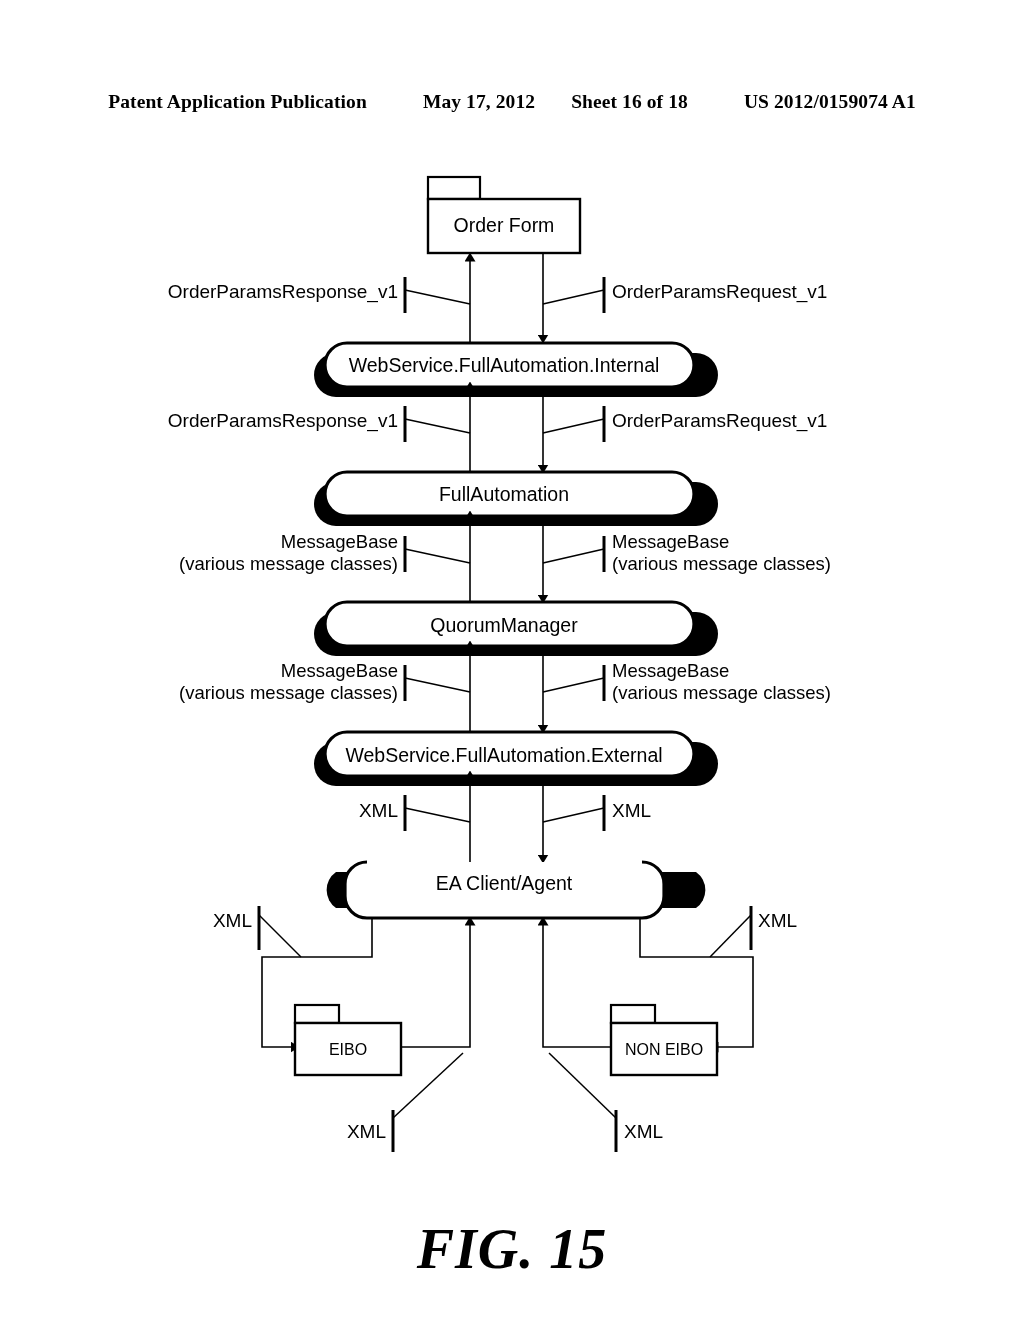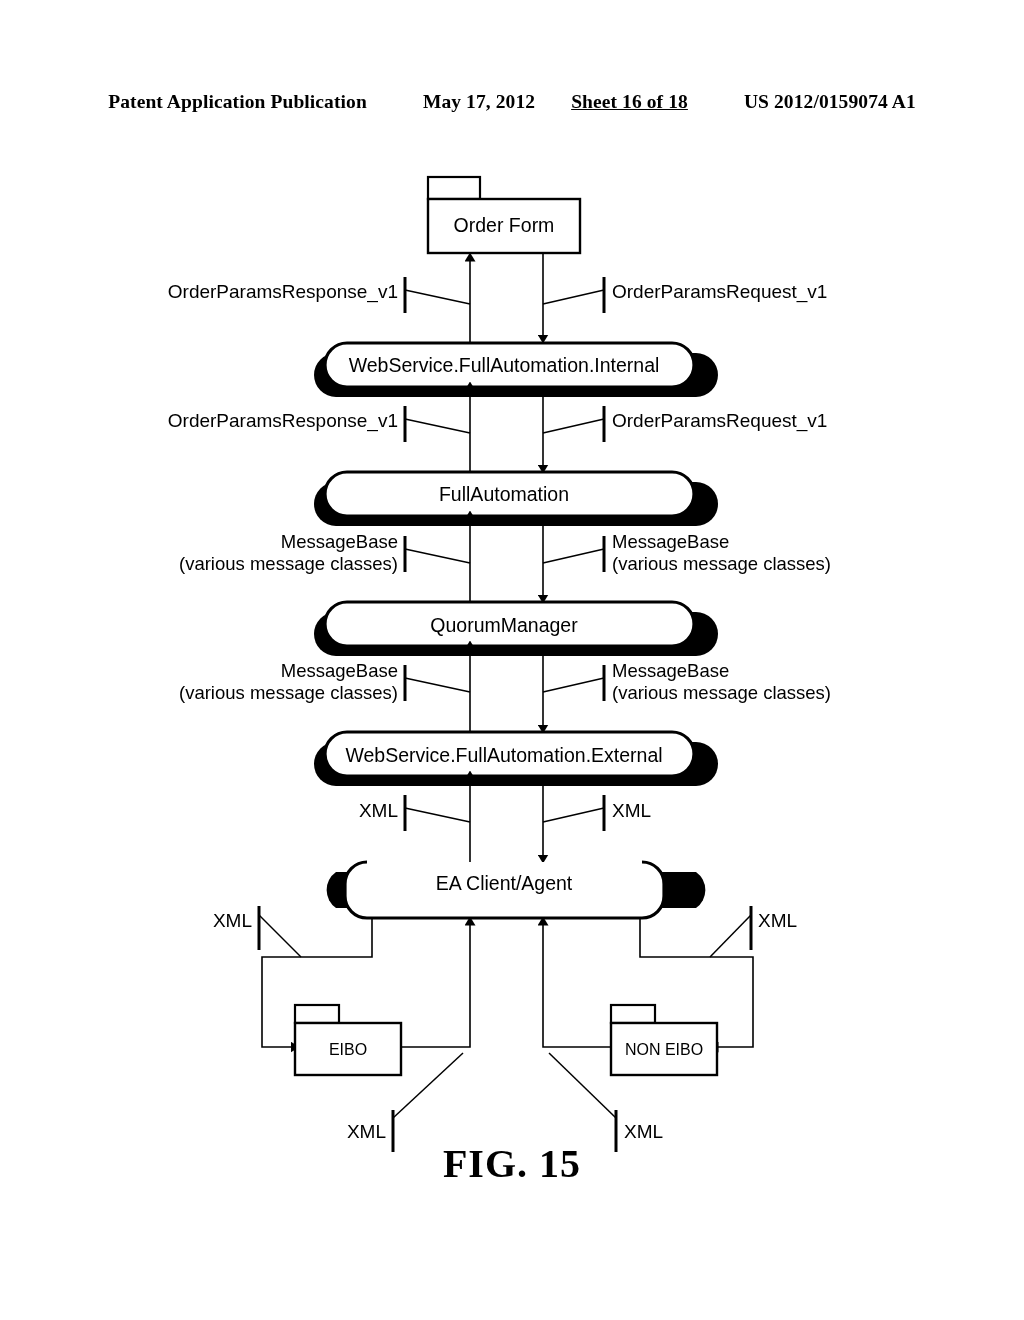--- a/index.html
+++ b/index.html
@@ -7,26 +7,26 @@
        font-family:"Liberation Sans", sans-serif;color:#000;}
 
   #sheet{position:absolute;inset:0;width:1024px;height:1320px;}
 
   .hdr{position:absolute;top:86px;left:0;width:1024px;height:32px;
        display:flex;align-items:center;justify-content:center;gap:12px;
        font-family:"Liberation Serif", serif;font-weight:bold;font-size:19.5px;
        letter-spacing:0.1px;white-space:nowrap;}
   .hdr .h-pub{margin-right:44px;}
   .hdr .h-date{margin-right:24px;}
-  .hdr .h-sheet{margin-right:44px;text-decoration:underline;}
+  .hdr .h-sheet{margin-right:44px;}
   .hdr .h-num{}
 
-  .figcap{position:absolute;left:0;width:1024px;top:1140px;text-align:center;
-          font-family:"Liberation Serif", serif;font-weight:bold;
-          font-size:40px;letter-spacing:1px;}
+  .figcap{position:absolute;left:0;width:1024px;top:1217px;text-align:center;
+          font-family:"Liberation Serif", serif;font-style:italic;font-weight:bold;
+          font-size:56px;letter-spacing:1px;}
 
   svg{position:absolute;top:0;left:0;}
   .ln{stroke:#000;fill:none;}
   .lw1{stroke-width:1.6;}
   .tick{stroke:#000;stroke-width:3;stroke-linecap:butt;}
   .lead{stroke:#000;stroke-width:1.5;fill:none;}
   .nodebox{fill:#ffffff;stroke:#000;stroke-width:3.2;}
   .shadow{fill:#000;opacity:1;}
   .pkgbox{fill:#ffffff;stroke:#000;stroke-width:2.4;}
   .pkgtab{fill:#ffffff;stroke:#000;stroke-width:2.2;}

